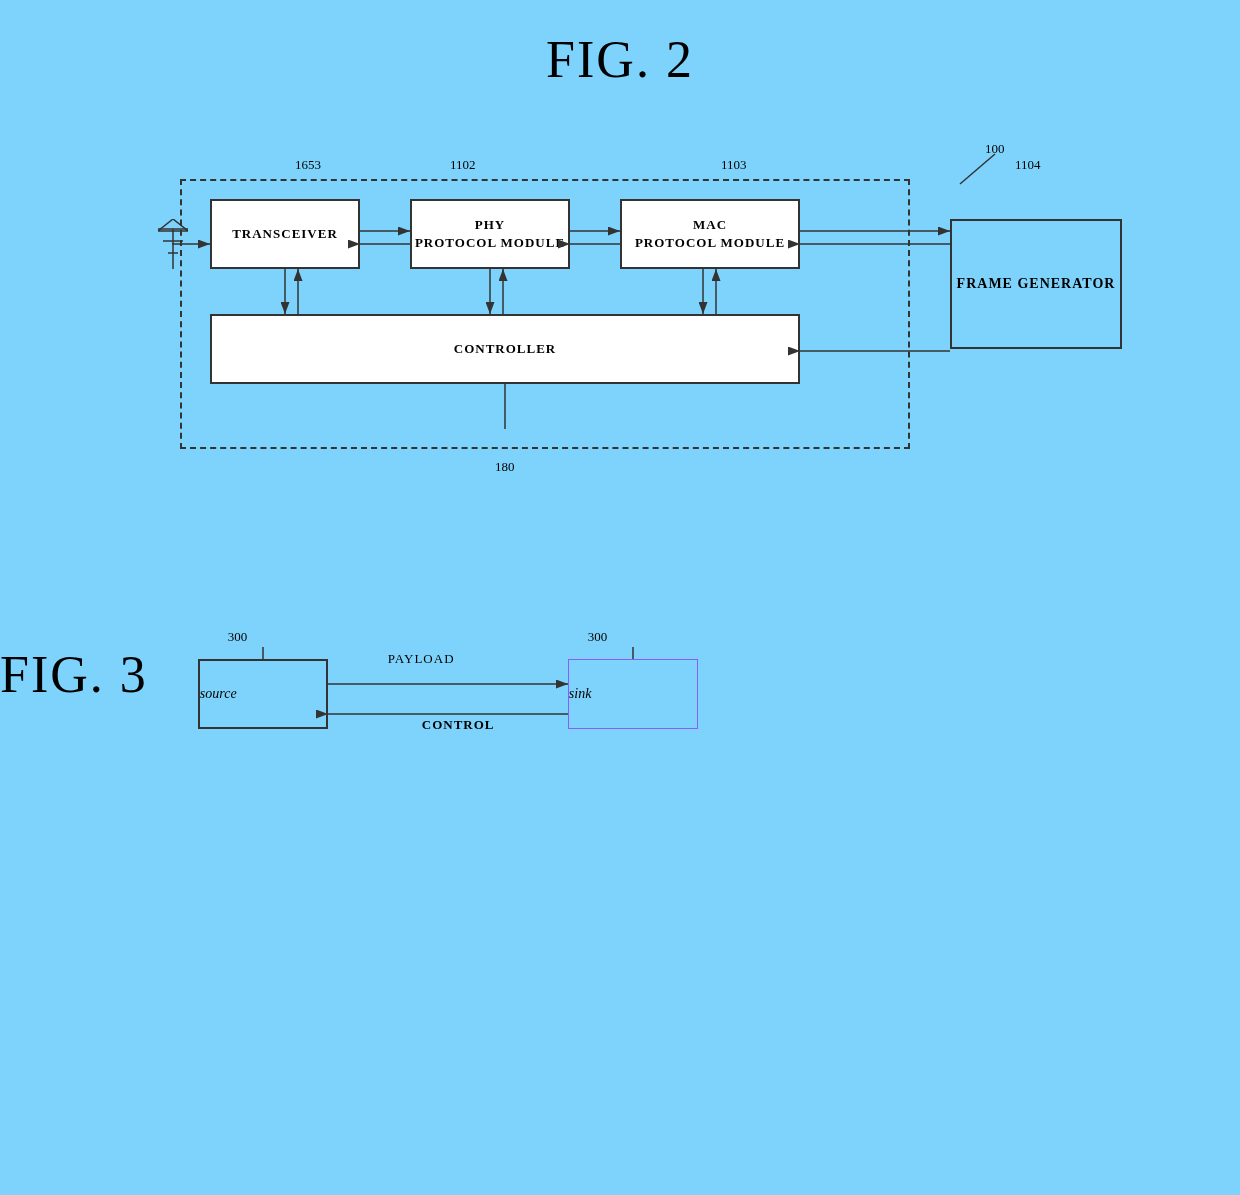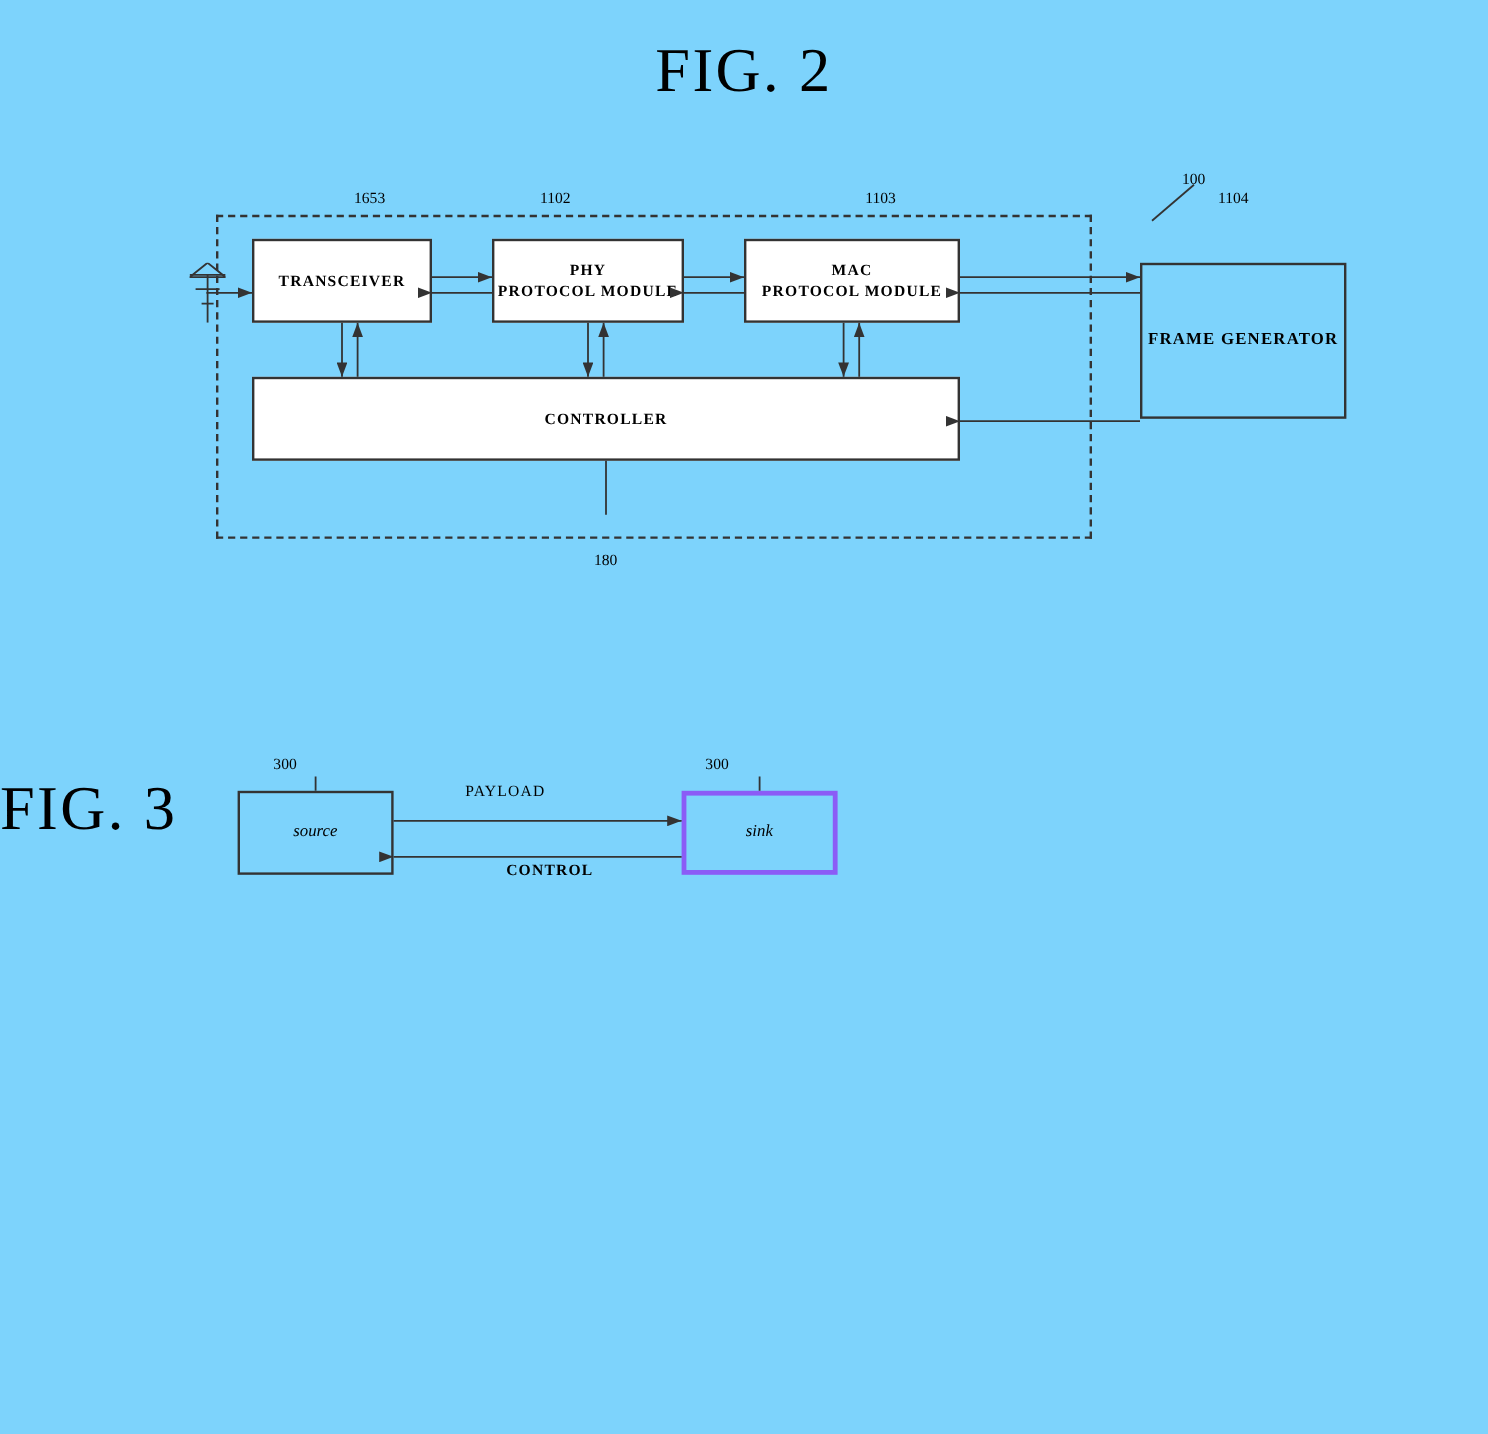--- a/index.html
+++ b/index.html
@@ -160,36 +160,34 @@
 
     .source-box {
       position: absolute;
       left: 50px;
       top: 60px;
       width: 130px;
       height: 70px;
       border: 2px solid #333;
       display: flex;
       align-items: center;
-      justify-content: center;
       font-size: 14px;
       font-family: 'Times New Roman', serif;
       font-style: italic;
     }
 
     .sink-box {
       position: absolute;
       left: 420px;
       top: 60px;
       width: 130px;
       height: 70px;
-      border: 4px solid #8b5cf6;
-      display: flex;
-      align-items: center;
-      justify-content: center;
+      border: 1px solid #8b5cf6;
+      display: flex;
+      align-items: center;
       font-size: 14px;
       font-family: 'Times New Roman', serif;
       font-style: italic;
     }
 
     .fig3-arrows {
       position: absolute;
       top: 0;
       left: 0;
       width: 100%;

